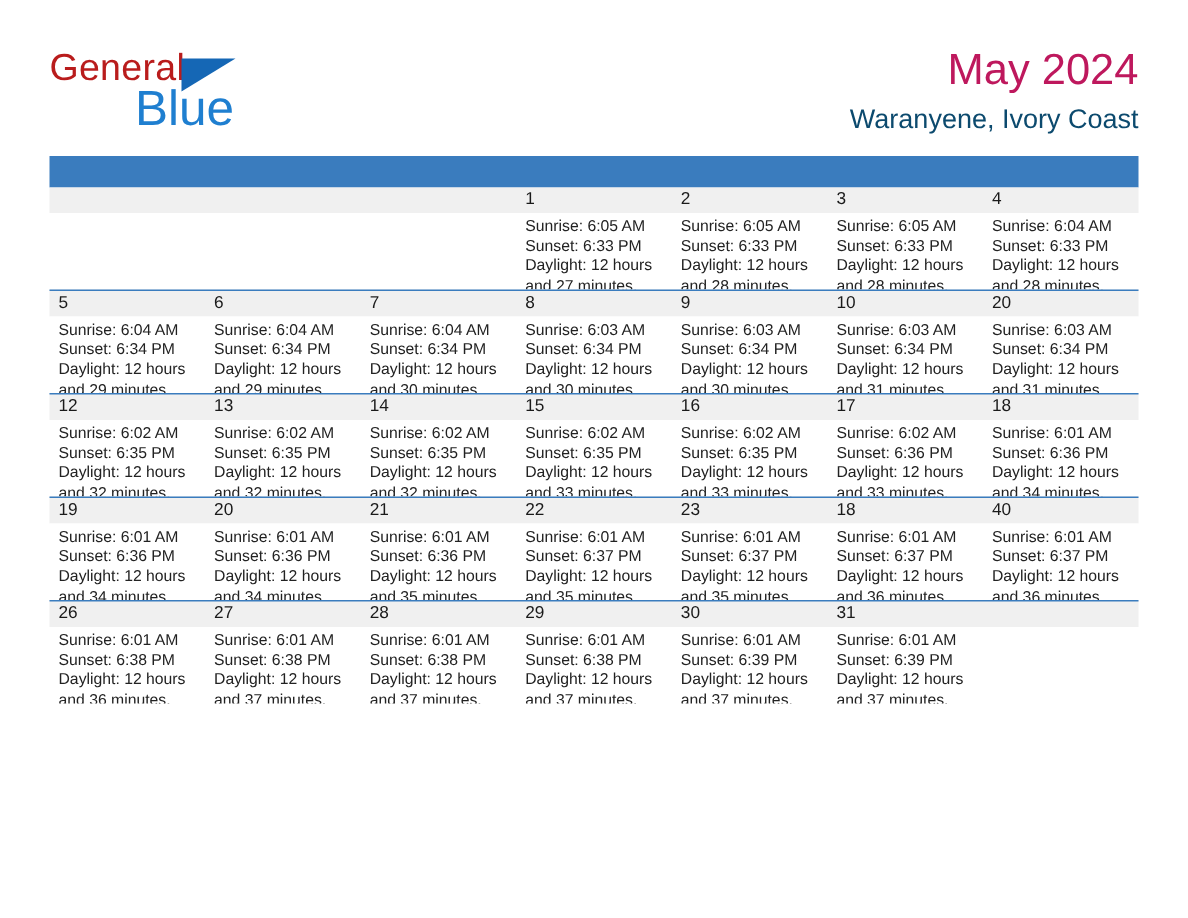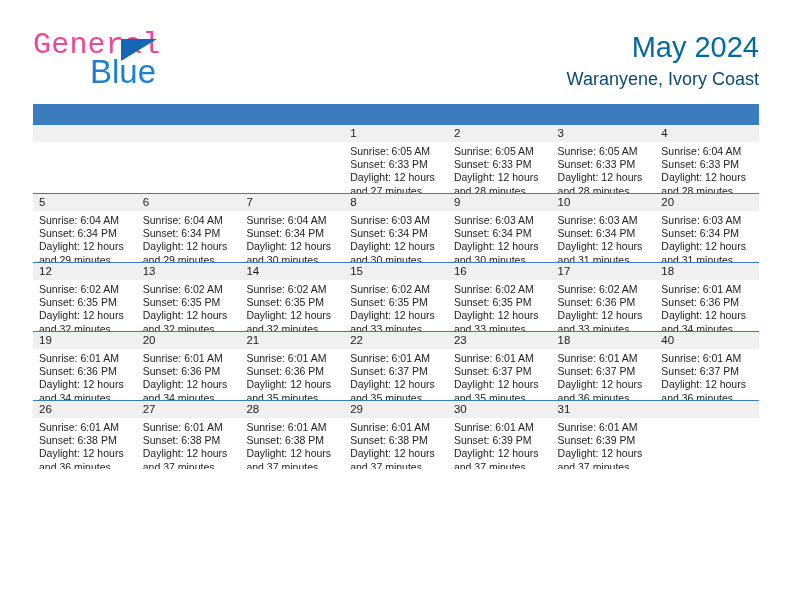--- a/index.html
+++ b/index.html
@@ -33,24 +33,24 @@
     position: absolute;
     left: 0;
     top: 0;
     width: 220px;
     height: 62px;
   }
   .logo-general {
     position: absolute;
     left: 0;
     top: 0;
-    font-size: 30px;
+    font-size: 25px;
     letter-spacing: 0.2px;
-    color: #ec4899;
-    font-family: Liberation Mono, monospace;
+    color: #b91c1c;
+    font-family: Liberation Sans, sans-serif;
     line-height: 30px;
   }
   .logo-triangle {
     position: absolute;
     left: 88px;
     top: 9px;
     width: 0;
     height: 0;
     border-left: 36px solid #1567b5;
     border-bottom: 22px solid transparent;
@@ -64,21 +64,21 @@
     line-height: 30px;
   }
   .title-block {
     position: absolute;
     right: 0;
     top: 0;
     text-align: right;
   }
   .title {
     font-size: 29px;
-    color: #0369a1;
+    color: #be185d;
     line-height: 34px;
     white-space: nowrap;
   }
   .subtitle {
     margin-top: 6px;
     font-size: 18px;
     color: #0c4a6e;
     line-height: 18px;
     white-space: nowrap;
   }

